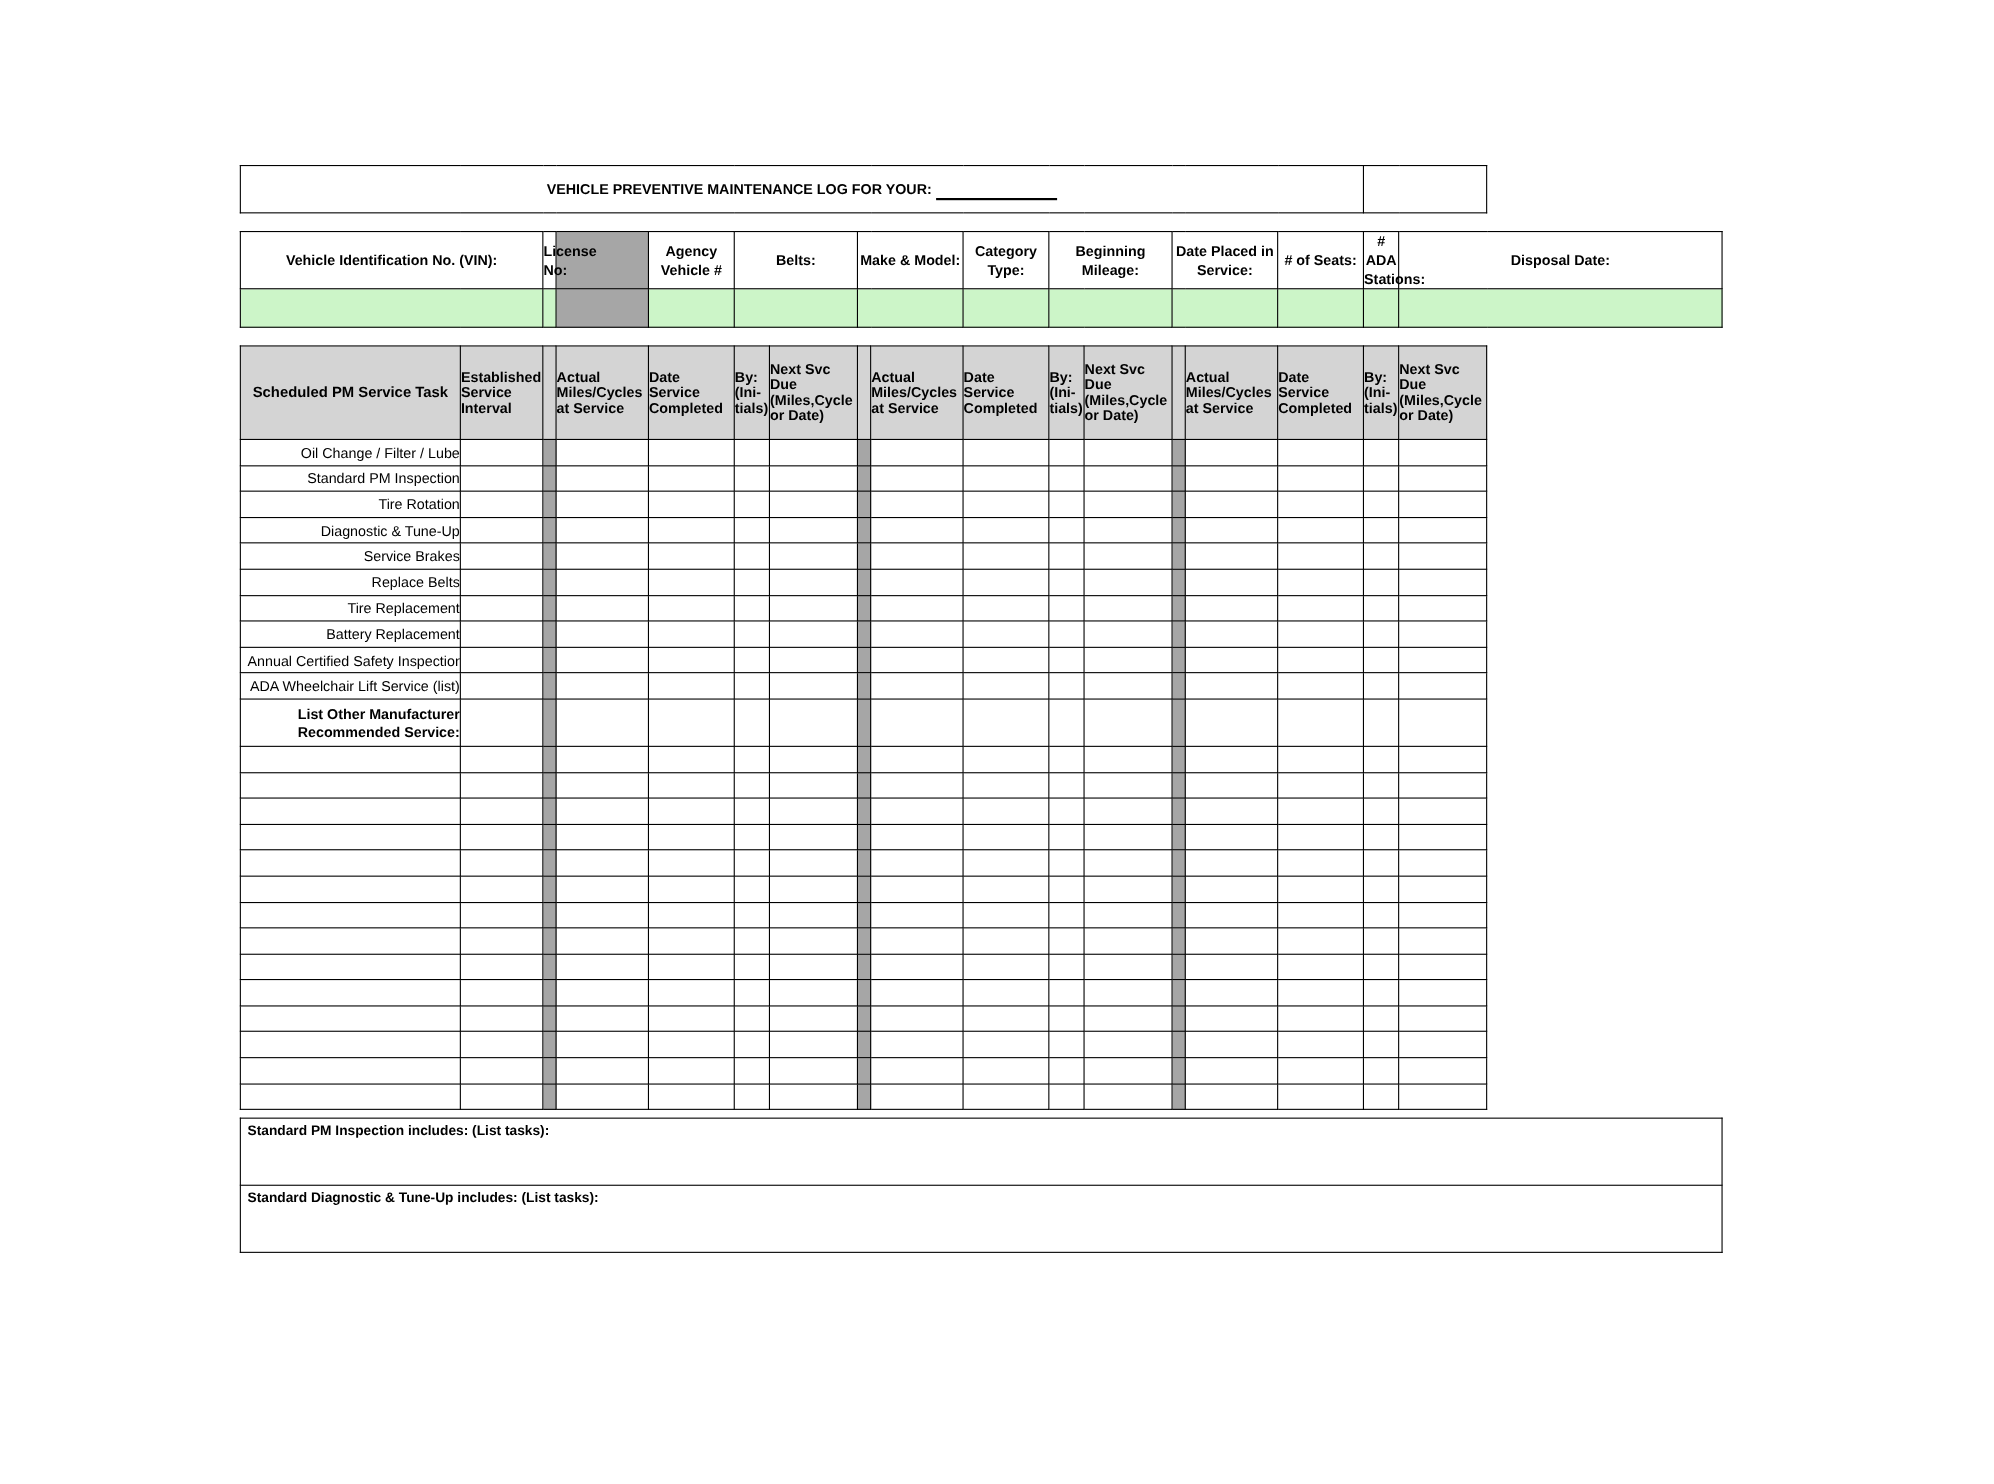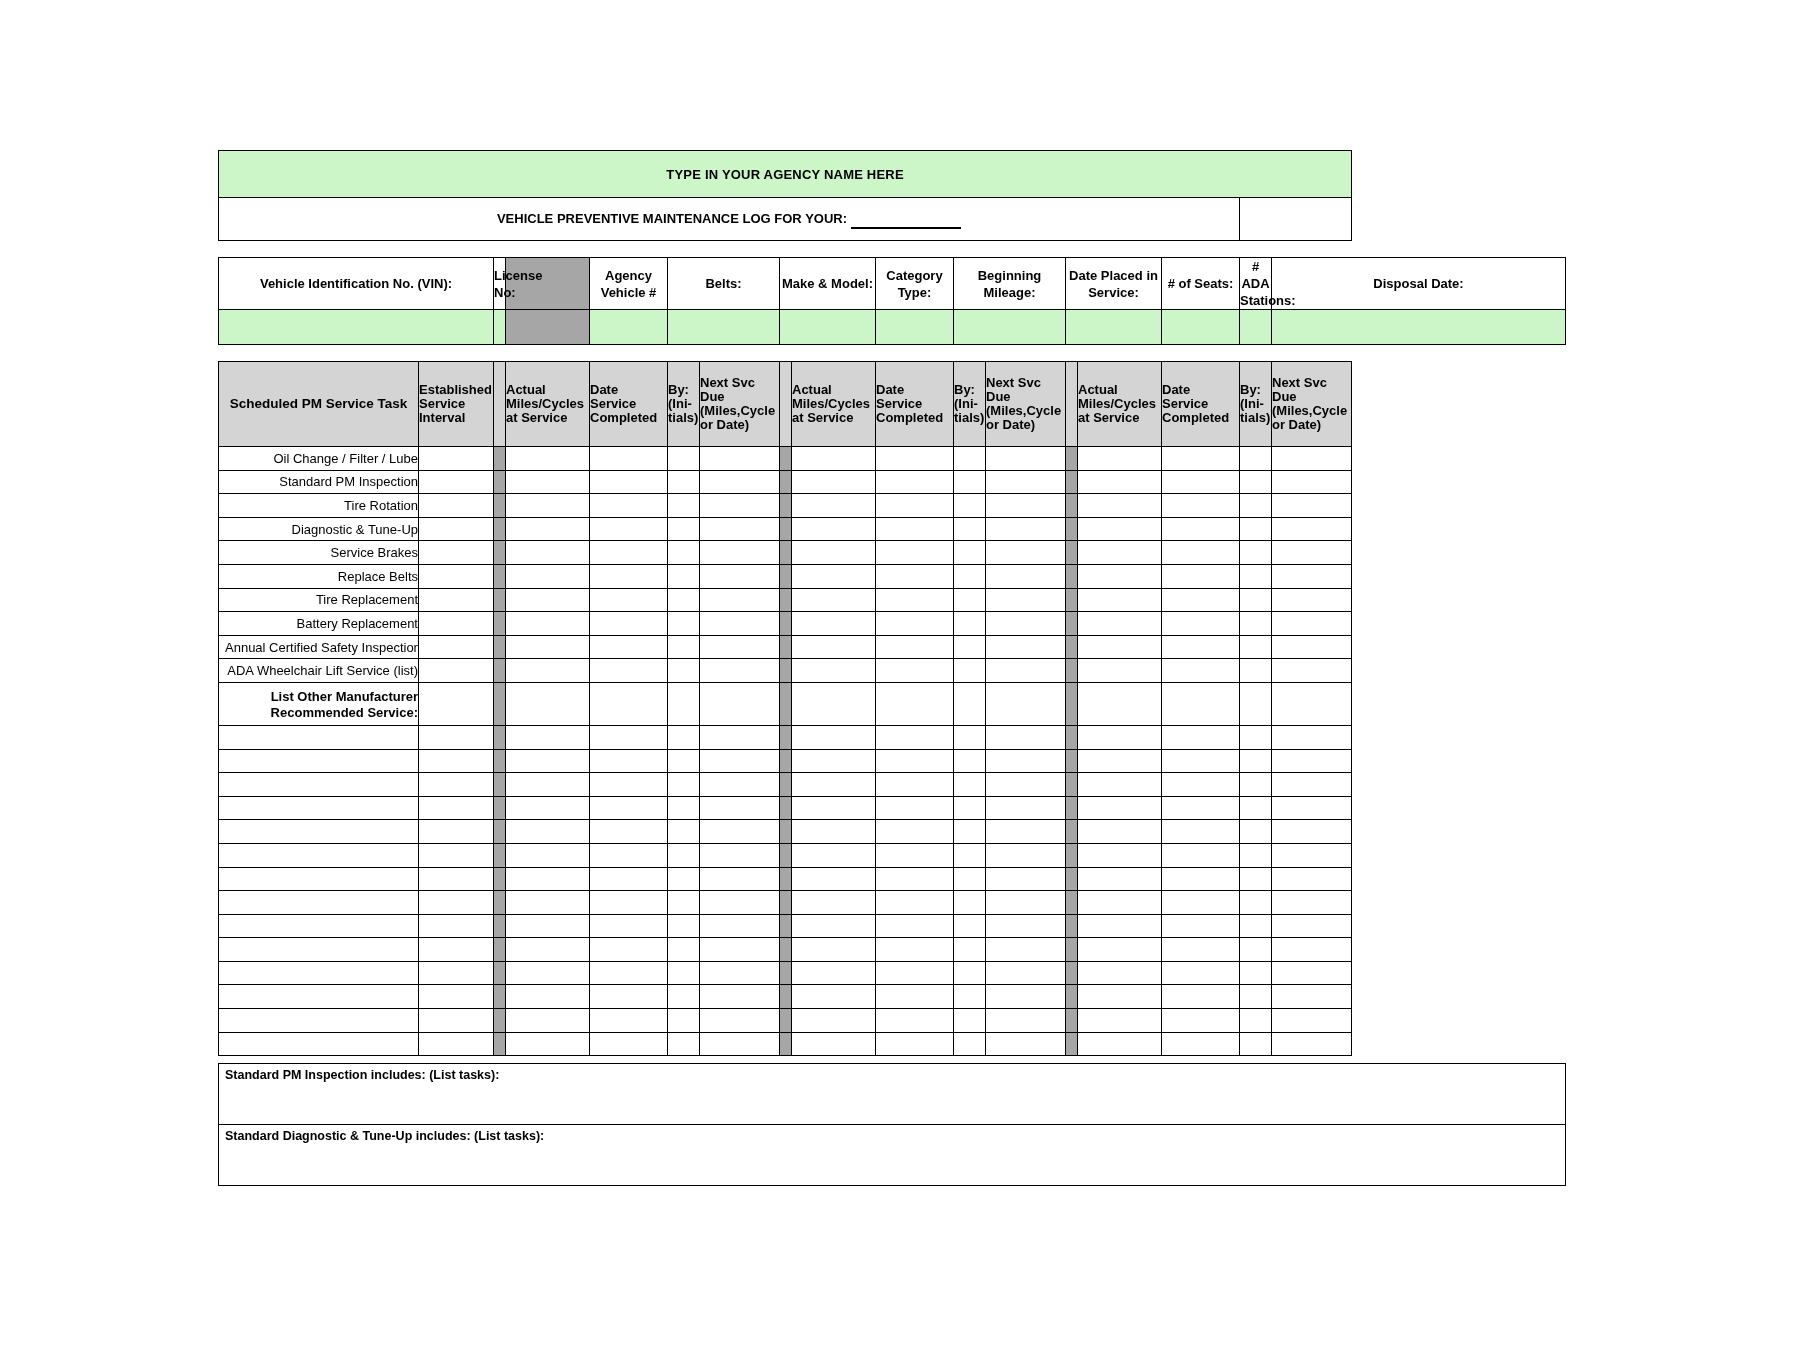--- a/index.html
+++ b/index.html
@@ -144,23 +144,20 @@
       <col style="width:32px">
       <col style="width:80px">
       <col style="width:12px">
       <col style="width:84px">
       <col style="width:78px">
       <col style="width:32px">
       <col style="width:80px">
     </colgroup>
 
     <tbody>
-        <tr>
-      <td class="title-banner" colspan="17">TYPE IN YOUR AGENCY NAME HERE</td>
-    </tr>
 
     <tr>
       <td class="subtitle-row" colspan="15">
         <span>VEHICLE PREVENTIVE MAINTENANCE LOG FOR YOUR:</span><span class="underline"></span>
       </td>
       <td colspan="2"></td>
     </tr>
 
     <tr class="spacer-row">
       <td colspan="17" class="noborder-cell"></td>

